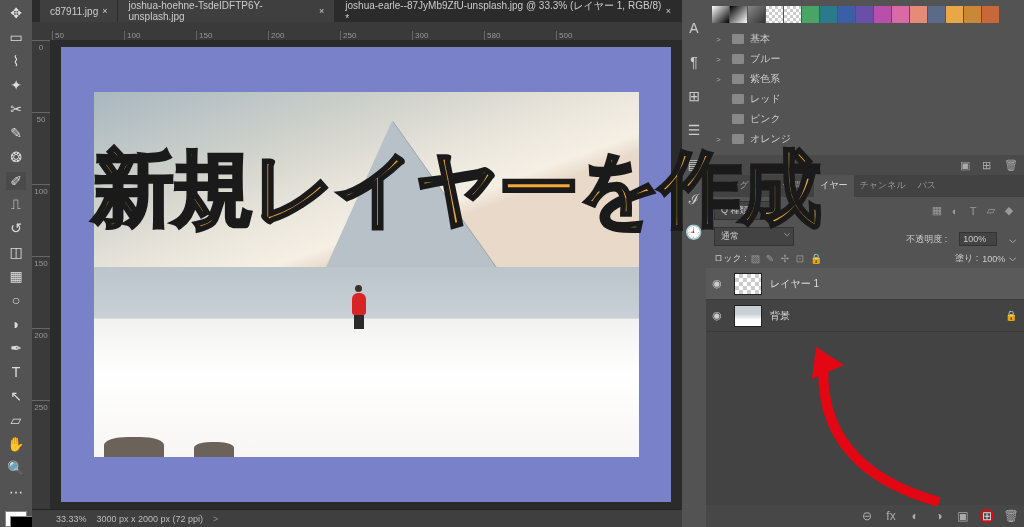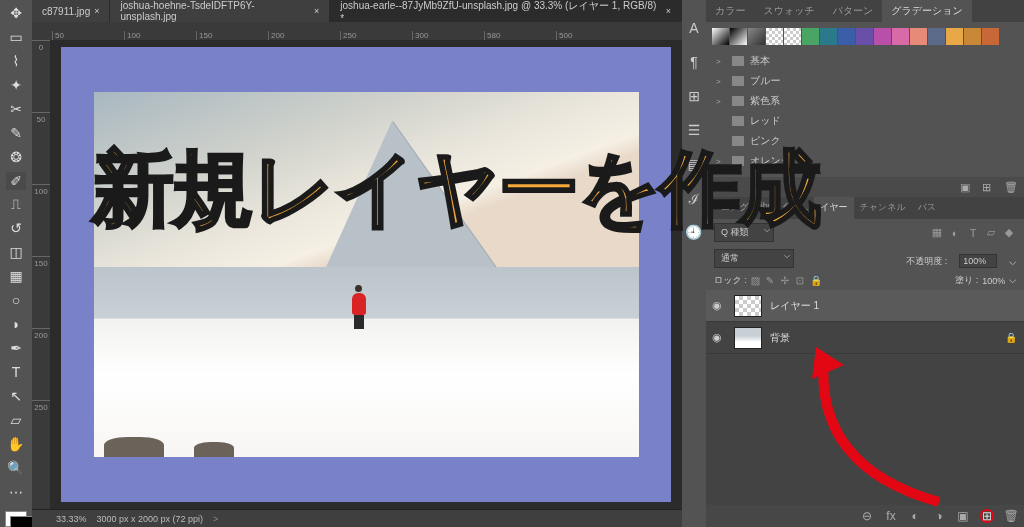--- a/index.html
+++ b/index.html
@@ -4,21 +4,21 @@
 <style>
 * { box-sizing: border-box; margin: 0; padding: 0; }
 body { background: #323232; font-family: sans-serif; font-size: 10px; color: #ccc; overflow: hidden; width: 1024px; height: 527px; }
 .app { display: flex; width: 1024px; height: 527px; }
 .toolbar-left { width: 32px; background: #535353; display: flex; flex-direction: column; align-items: center; padding-top: 4px; gap: 6px; }
 .tool-btn { width: 20px; height: 20px; display: flex; align-items: center; justify-content: center; cursor: pointer; color: #ddd; font-size: 14px; }
 .tool-btn.active { background: #4a4a4a; }
 .color-swatch { width: 22px; height: 18px; background: #fff; border: 1px solid #888; margin-top: 4px; position: relative; }
 .color-swatch::after { content:''; position:absolute; left:4px; top:4px; width:22px; height:18px; background:#000; border:1px solid #888; }
 .main-col { flex: 1; display: flex; flex-direction: column; background: #2b2b2b; position: relative; }
-.tabs { display: flex; background: #3f3f3f; height: 22px; font-size: 10px; }
+.tabs { display: flex; background: #3f3f3f; height: 22px; font-size: 10px; margin-left: 8px; }
 .tab { padding: 3px 10px; border-right: 1px solid #2b2b2b; color: #ccc; display: flex; align-items: center; gap: 4px; cursor:pointer; }
 .tab.active { background: #2b2b2b; }
 .tab .close { font-size: 9px; }
 .ruler-h { height: 18px; background: #3a3a3a; font-size: 8px; color: #999; display:flex; align-items:flex-end; padding-left: 20px; }
 .ruler-h span { display:inline-block; width: 72px; border-left:1px solid #666; padding-left:2px; }
 .canvas-area { flex: 1; position: relative; display: flex; }
 .ruler-v { width: 18px; background: #3a3a3a; font-size: 8px; color:#999; display:flex; flex-direction:column; padding-top:0; }
 .ruler-v span { height: 72px; border-top:1px solid #666; padding-top:2px; text-align:center;}
 .canvas-wrap { flex:1; display:flex; align-items:center; justify-content:center; background:#2b2b2b; position:relative; overflow:hidden; }
 .doc-bg { width: 610px; height: 455px; background: #7982c9; display:flex; align-items:center; justify-content:center; }
@@ -171,26 +171,20 @@
     <div class="dock-icon">A</div>
     <div class="dock-icon">¶</div>
     <div class="dock-icon">⊞</div>
     <div class="dock-icon">☰</div>
     <div class="dock-icon">▤</div>
     <div class="dock-icon">ℐ</div>
     <div class="dock-icon">🕘</div>
   </div>
 
   <div class="panels">
-    <div class="panel-tabs">
-      <div class="ptab">カラー</div>
-      <div class="ptab">スウォッチ</div>
-      <div class="ptab">パターン</div>
-      <div class="ptab active">グラデーション</div>
-    </div>
     <div class="gradient-presets">
       <div class="gradient-row">
         <div class="g-sw" style="background:linear-gradient(135deg,#fff,#000)"></div>
         <div class="g-sw" style="background:linear-gradient(135deg,#000,#fff)"></div>
         <div class="g-sw" style="background:linear-gradient(135deg,#888,#333)"></div>
         <div class="g-sw" style="background:repeating-conic-gradient(#ccc 0 25%,#fff 0 50%) 0 0/6px 6px"></div>
         <div class="g-sw" style="background:repeating-conic-gradient(#ccc 0 25%,#fff 0 50%) 0 0/6px 6px"></div>
         <div class="g-sw" style="background:#4aa564"></div>
         <div class="g-sw" style="background:#2a7a8c"></div>
         <div class="g-sw" style="background:#3a5fa8"></div>

